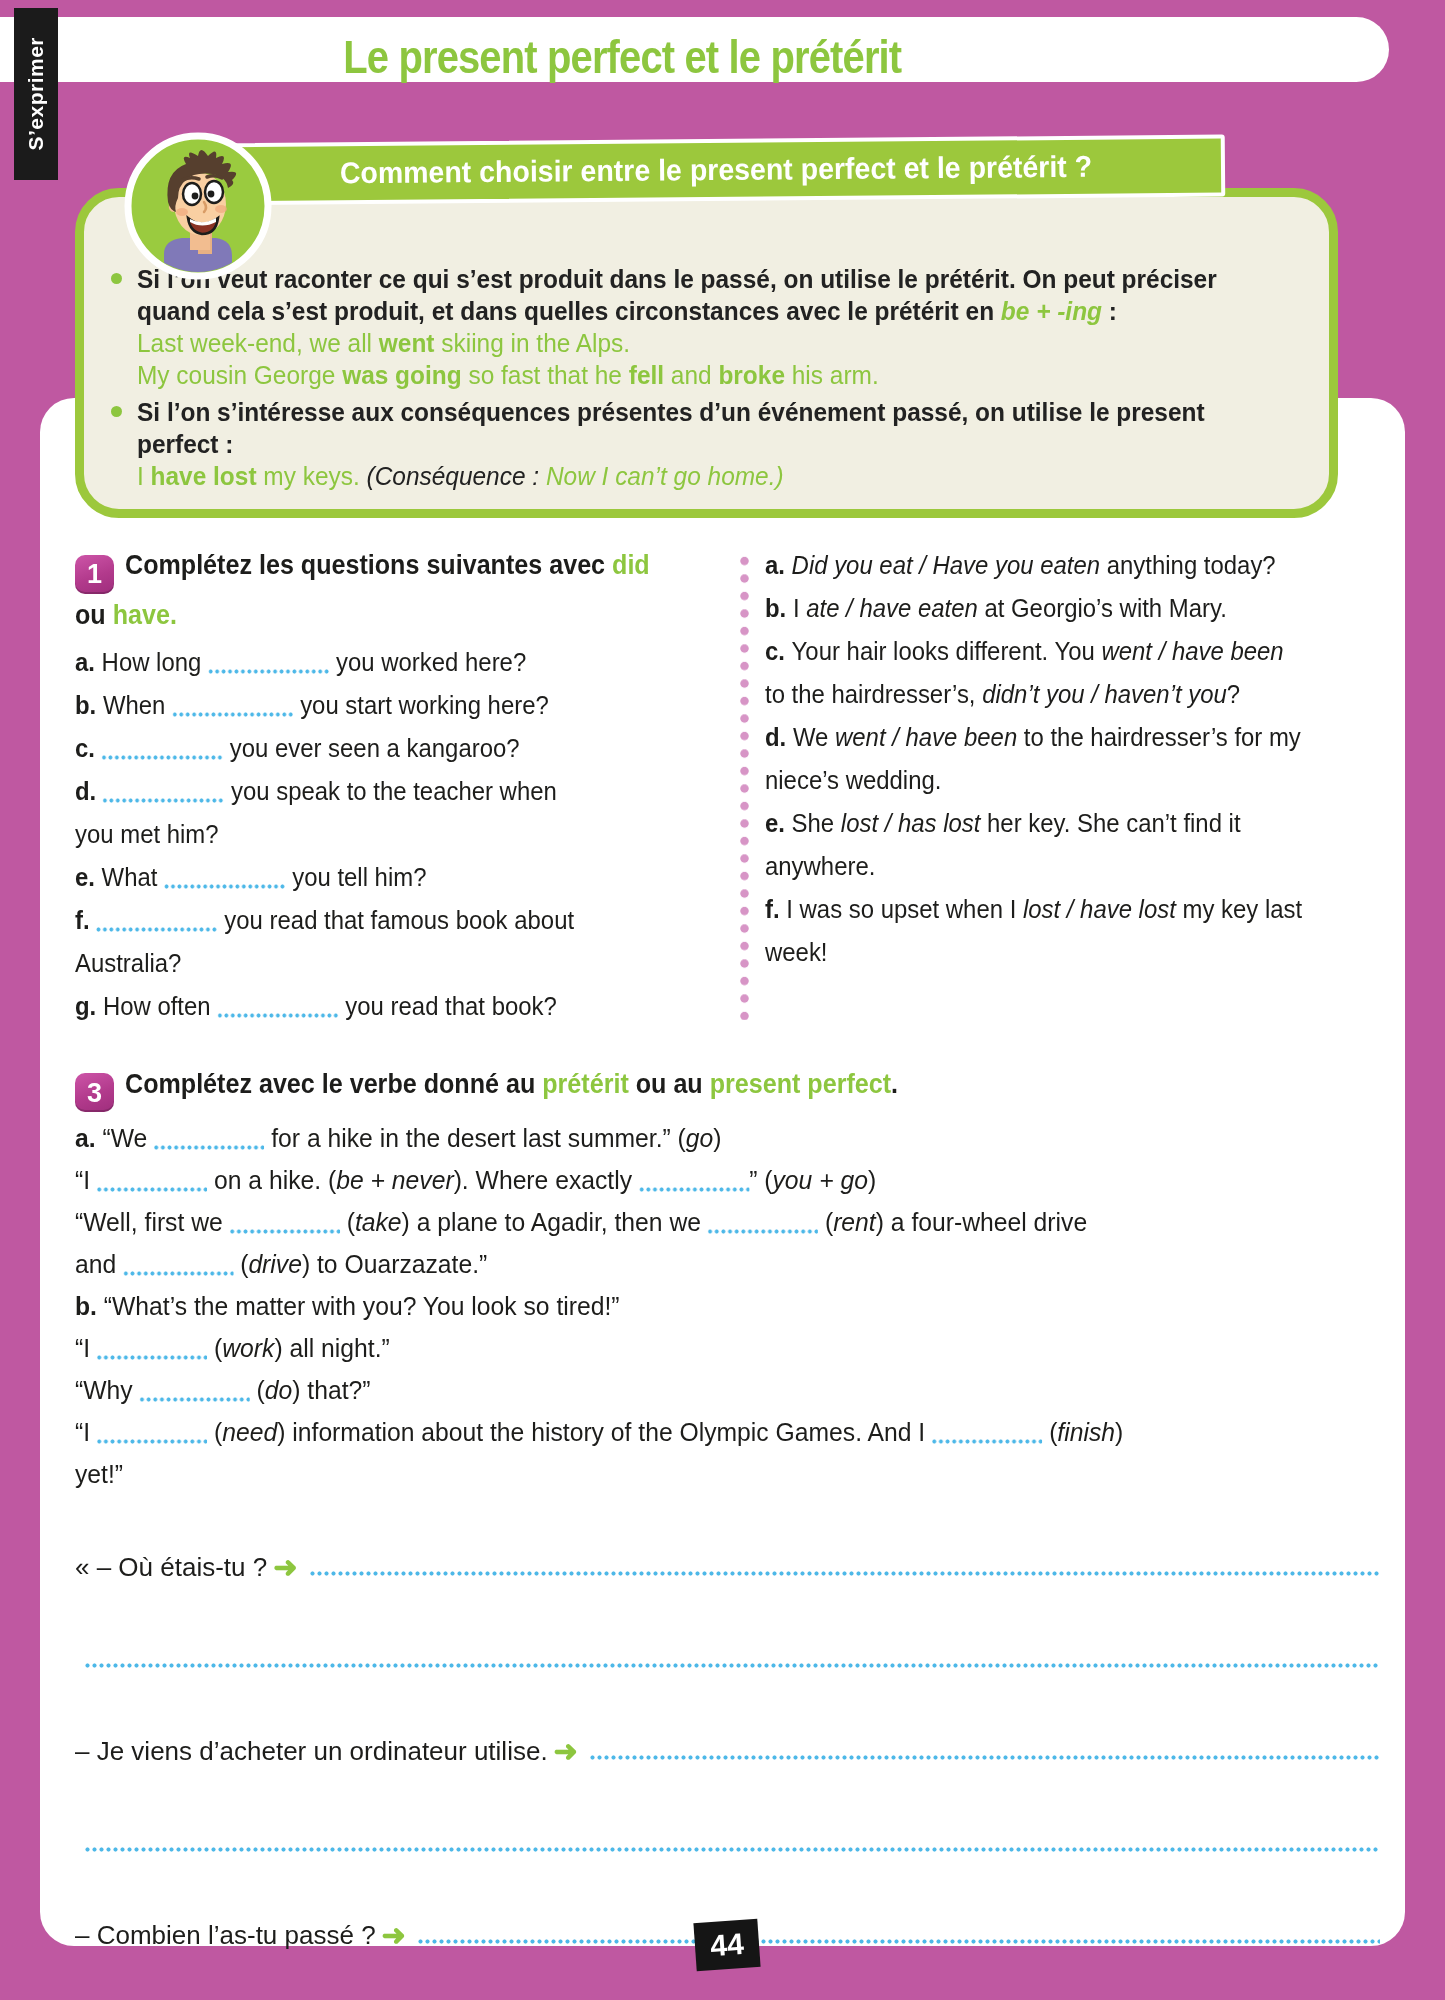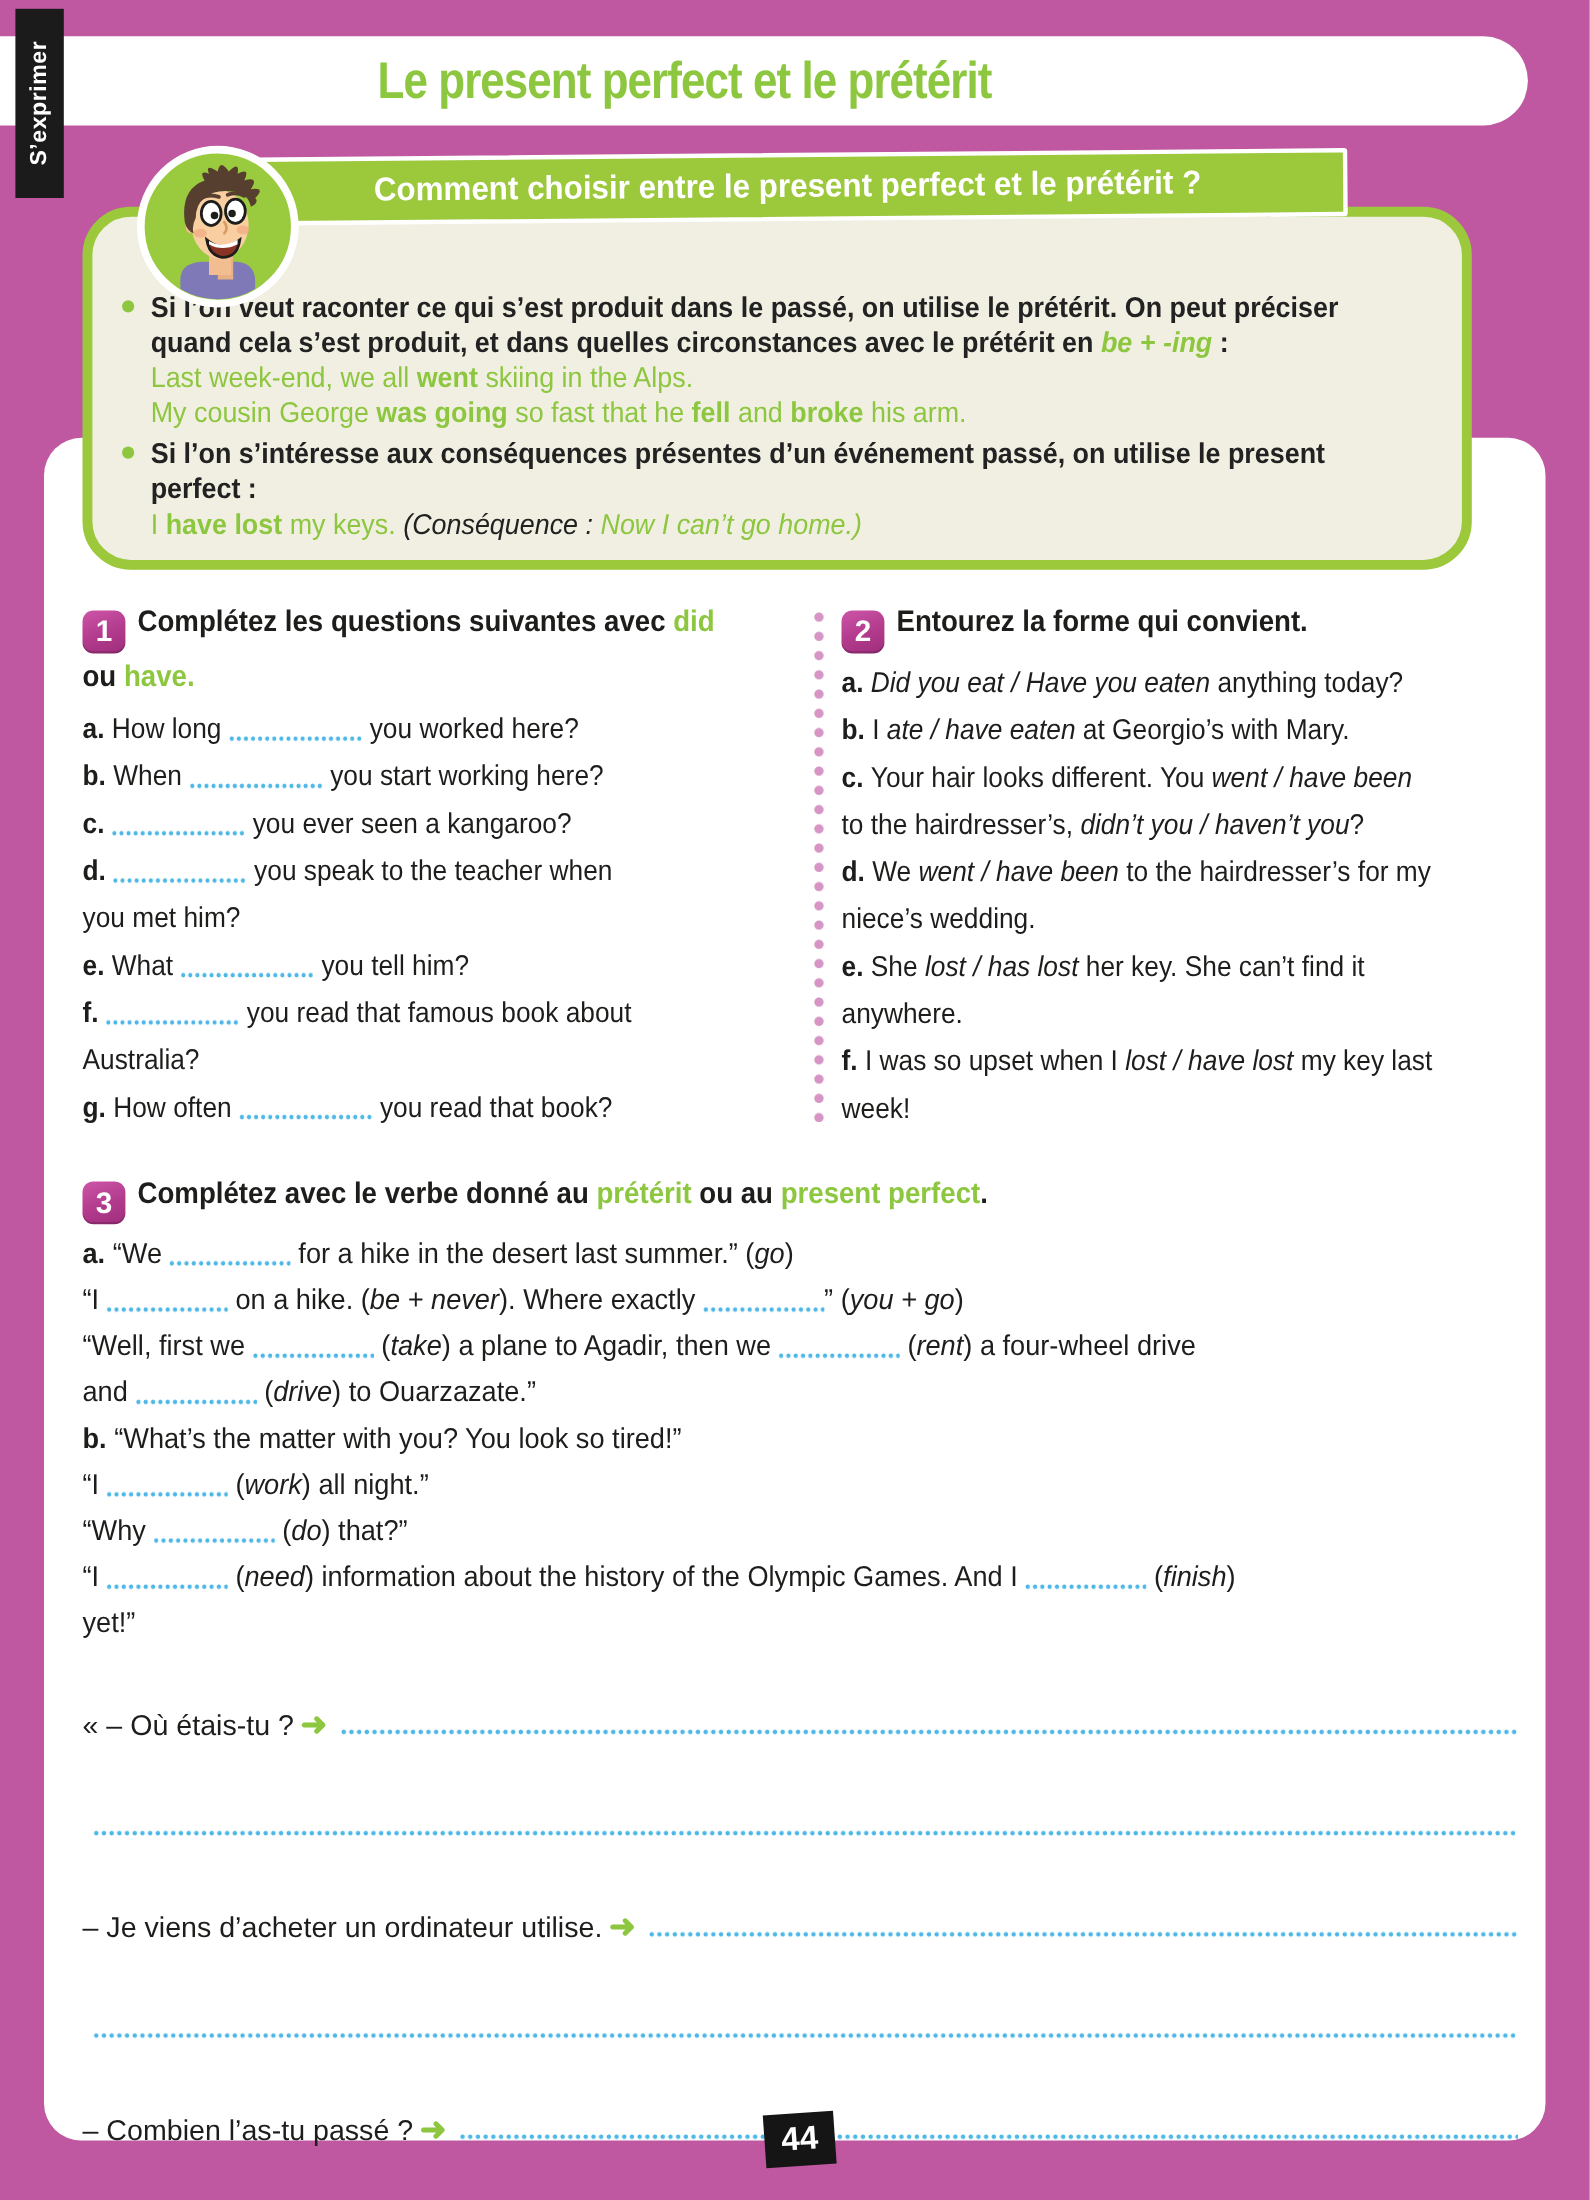--- a/index.html
+++ b/index.html
@@ -1,19 +1,19 @@
 <!DOCTYPE html>
 <html><head>
 <meta charset="utf-8">
 <style>
   html,body{margin:0;padding:0;background:#9c9c9c;}
   .page{position:relative;width:1445px;height:2000px;background:#bf58a1;overflow:hidden;
         font-family:"Liberation Sans",sans-serif;color:#222;}
   
-  .banner{position:absolute;left:0;top:33px;width:1389px;height:81px;background:#fff;
+  .banner{position:absolute;left:0;top:17px;width:1389px;height:65px;background:#fff;
           border-radius:0 42px 42px 0;z-index:2;}
   .banner .t{display:block;line-height:80px;text-align:center;padding-right:170px;
              color:#8dc63f;font-weight:bold;font-size:47px;letter-spacing:-1px;
              white-space:nowrap;transform:scaleX(.85);transform-origin:50% 50%;}
   
   .sidetab{position:absolute;left:14px;top:8px;width:44px;height:172px;background:#1b1b1b;
            z-index:5;display:flex;align-items:center;justify-content:center;}
   .sidetab span{writing-mode:vertical-rl;transform:rotate(180deg);color:#fff;
                 font-weight:bold;font-size:21px;letter-spacing:.5px;}
   
@@ -156,23 +156,20 @@
         <div class="line"><span>you met him?</span></div>
         <div class="line"><span class="b">e. </span><span>What </span><span class="blank"></span><span> you tell him?</span></div>
         <div class="line"><span class="b">f. </span><span class="blank"></span><span> you read that famous book about</span></div>
         <div class="line"><span>Australia?</span></div>
         <div class="line"><span class="b">g. </span><span>How often </span><span class="blank"></span><span> you read that book?</span></div>
       </div>
       <div>
           <div class="vsep"></div>
         </div>
       <div>
-        <div class="exhead">
-          <span class="badge">2</span><span class="hl"><span class="b">Entourez la forme qui convient.</span></span>
-        </div>
         <div class="line"><span class="b">a. </span><span class="i">Did you eat / Have you eaten</span><span> anything today?</span></div>
         <div class="line"><span class="b">b. </span><span>I </span><span class="i">ate / have eaten</span><span> at Georgio’s with Mary.</span></div>
         <div class="line"><span class="b">c. </span><span>Your hair looks different. You </span><span class="i">went / have been</span></div>
         <div class="line"><span>to the hairdresser’s, </span><span class="i">didn’t you / haven’t you</span><span>?</span></div>
         <div class="line"><span class="b">d. </span><span>We </span><span class="i">went / have been</span><span> to the hairdresser’s for my</span></div>
         <div class="line"><span>niece’s wedding.</span></div>
         <div class="line"><span class="b">e. </span><span>She </span><span class="i">lost / has lost</span><span> her key. She can’t find it</span></div>
         <div class="line"><span>anywhere.</span></div>
         <div class="line"><span class="b">f. </span><span>I was so upset when I </span><span class="i">lost / have lost</span><span> my key last</span></div>
         <div class="line"><span>week!</span></div>

